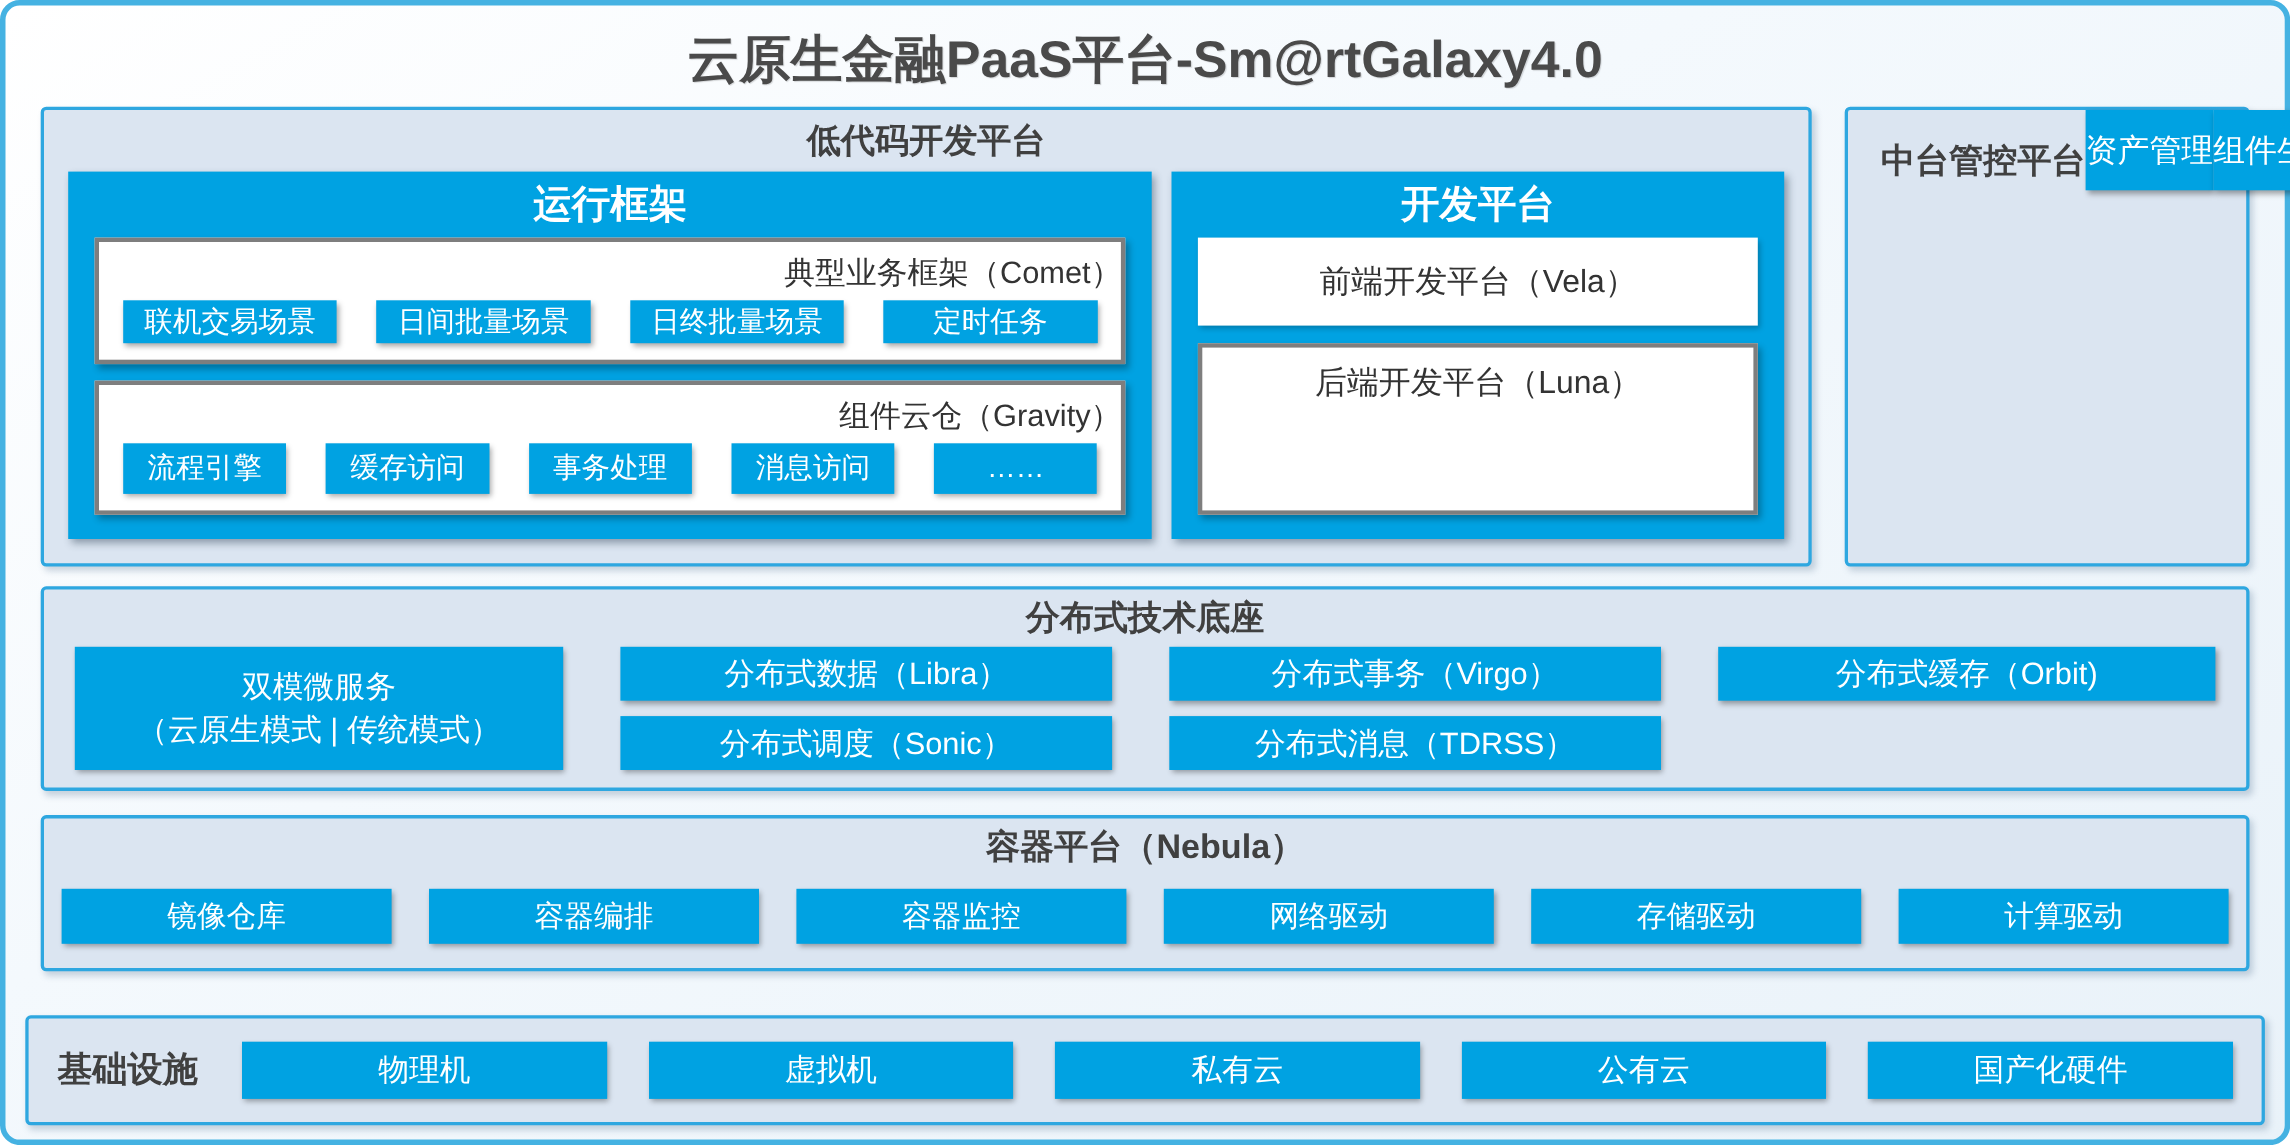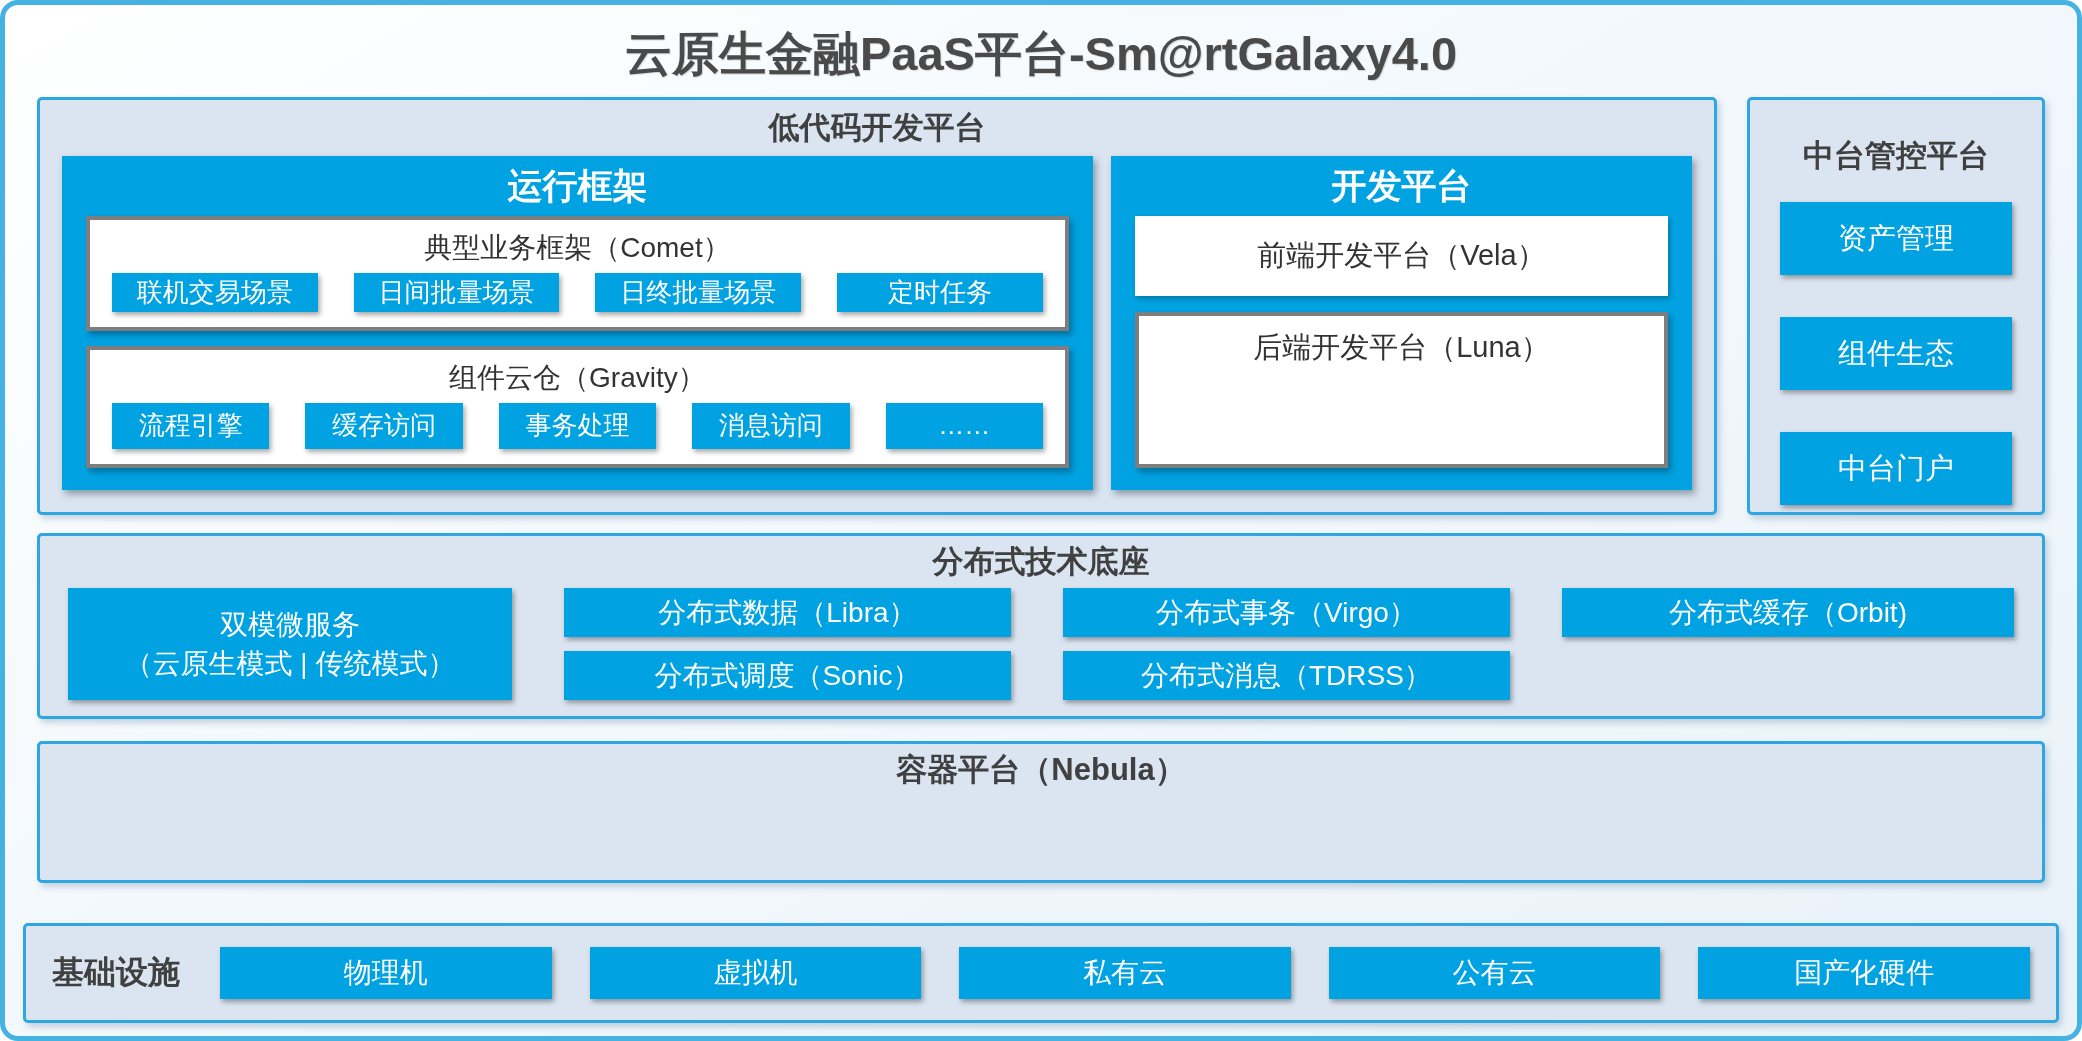--- a/index.html
+++ b/index.html
@@ -50,41 +50,41 @@
     color:#fff; font-size:35px; font-weight:bold; flex:none;
   }
 
   .white-box{
     background:#fff; border:4px solid #7e7e7e;
     box-shadow:3px 4px 6px rgba(0,0,0,0.30);
     display:flex; flex-direction:column;
   }
   .comet{ flex:1; margin-bottom:15px; }
   .gravity{ flex:1.07; }
-  .wb-title{ text-align:center; font-size:28px; color:#333; padding:9px 0 6px; flex:none; }
+  .wb-title{ text-align:right; font-size:28px; color:#333; padding:9px 0 6px; flex:none; }
   .btn-row{ flex:1; display:flex; gap:36px; padding:0 22px 15px; }
 
   .btn{
     background:#00a2e2; color:#fff; font-size:26px;
     box-shadow:2px 3px 5px rgba(0,0,0,0.35);
     display:flex; align-items:center; justify-content:center; text-align:center;
     flex:1;
   }
 
   .vela-box{
     height:80px; background:#fff; display:flex; align-items:center; justify-content:center;
     font-size:29px; color:#333; margin-bottom:16px; flex:none;
     box-shadow:2px 3px 5px rgba(0,0,0,0.25);
   }
   .luna-box{ flex:1; }
   .luna-title{ text-align:center; font-size:29px; color:#333; padding:12px 0 10px; flex:none; }
   .luna-btn-row{ flex:1; display:flex; gap:16px; padding:0 16px 16px; }
   .luna-btn{ flex-direction:column; line-height:1.25; font-size:26px; }
 
-  .middle{ width:298px; flex:none; display:flex; flex-direction:column; padding:10px 30px; }
+  .middle{ width:368px; flex:none; display:flex; flex-direction:row; padding:0 30px; }
   .middle>.panel-header{ height:92px; line-height:92px; }
   .middle-btn{ height:73px; margin-bottom:42px; font-size:29px; flex:none; }
 
   
   .dist{ height:186px; margin-top:18px; display:flex; flex-direction:column; padding:0 28px 16px; flex:none; }
   .dist>.panel-header{ height:52px; line-height:52px; }
   .dist-grid{
     flex:1; display:grid;
     grid-template-columns:437fr 440fr 440fr 445fr;
     grid-template-rows:1fr 1fr;
@@ -171,20 +171,28 @@
       <div class="btn dist-btn">分布式数据（Libra）</div>
       <div class="btn dist-btn">分布式事务（Virgo）</div>
       <div class="btn dist-btn">分布式缓存（Orbit)</div>
       <div class="btn dist-btn">分布式调度（Sonic）</div>
       <div class="btn dist-btn">分布式消息（TDRSS）</div>
     </div>
   </div>
 
   <div class="panel containerp">
     <div class="panel-header">容器平台（Nebula）</div>
+    <div class="containerp-btns">
+      <div class="btn">镜像仓库</div>
+      <div class="btn">容器编排</div>
+      <div class="btn">容器监控</div>
+      <div class="btn">网络驱动</div>
+      <div class="btn">存储驱动</div>
+      <div class="btn">计算驱动</div>
+    </div>
   </div>
 
   <div class="panel infra">
     <div class="infra-label">基础设施</div>
     <div class="infra-btns">
       <div class="btn">物理机</div>
       <div class="btn">虚拟机</div>
       <div class="btn">私有云</div>
       <div class="btn">公有云</div>
       <div class="btn">国产化硬件</div>

